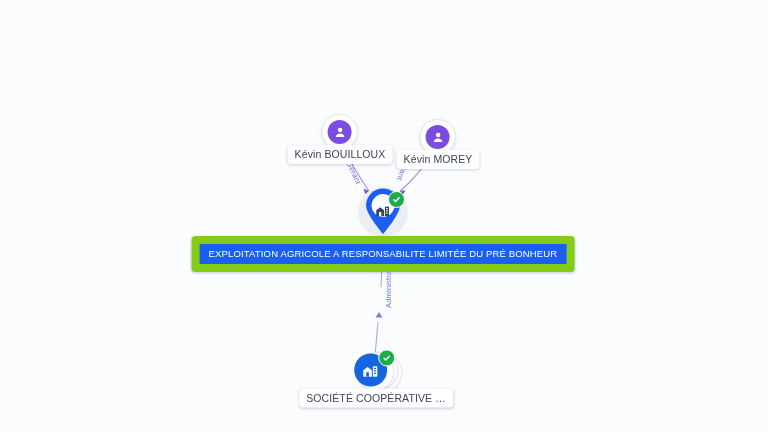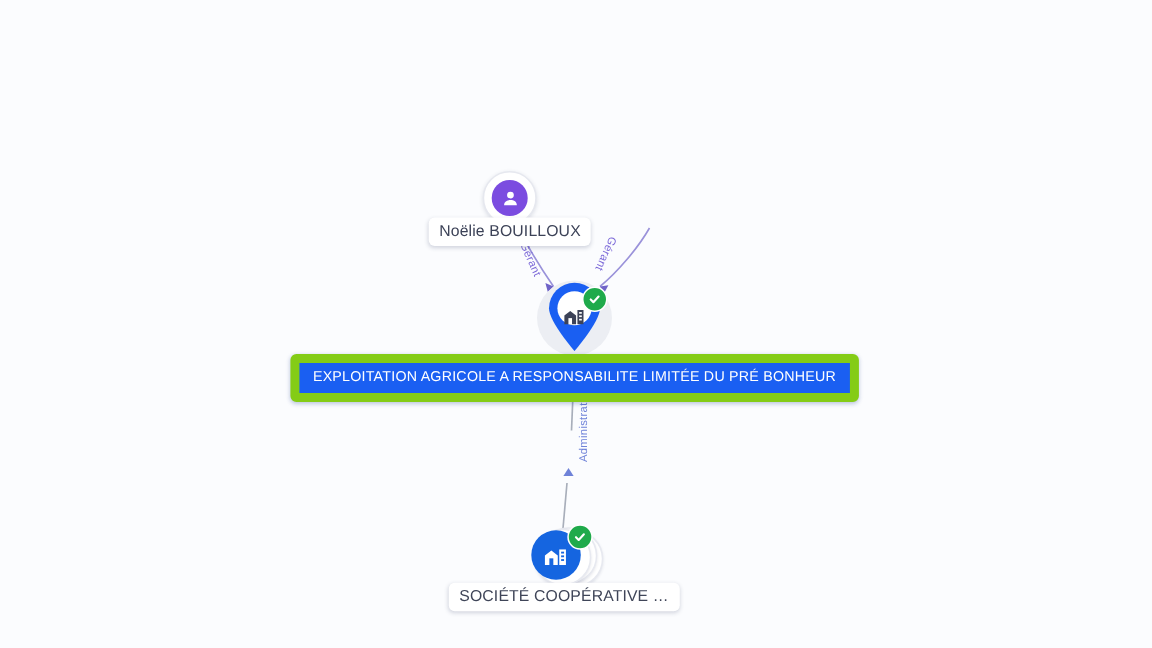--- a/index.html
+++ b/index.html
@@ -141,21 +141,21 @@
     position: absolute;
     left: 50%;
     transform: translateX(-50%);
     background: #1a5ff2;
     color: #ffffff;
     font-size: 9.5px;
     letter-spacing: 0.15px;
     white-space: nowrap;
     border-radius: 4px;
     padding: 4px 9px 5px 9px;
-    border: 6px solid #84cc16;
+    border: 8px solid #84cc16;
     box-shadow: 0 1px 3px rgba(30,60,140,0.28);
     z-index: 8;
   }
 
   
   .group-wrap {
     position: relative;
     width: 50px;
     height: 44px;
     display: flex;
@@ -243,23 +243,34 @@
 
   <div class="node" style="left:340px; top:139px;">
     <div class="person-ring">
       <div class="person-avatar">
         <svg width="15" height="15" viewBox="0 0 24 24">
           <circle cx="12" cy="8" r="3.6" fill="#ffffff"></circle>
           <path d="M5.2 19c0-3.6 3-5.6 6.8-5.6s6.8 2 6.8 5.6z" fill="#ffffff"></path>
         </svg>
       </div>
     </div>
-    <div class="label-pill">Noëlie BOUILLOUX</div>
-  </div>
-
+    <div class="label-pill">Kévin BOUILLOUX</div>
+  </div>
+
+  <div class="node" style="left:438px; top:144px;">
+    <div class="person-ring">
+      <div class="person-avatar">
+        <svg width="15" height="15" viewBox="0 0 24 24">
+          <circle cx="12" cy="8" r="3.6" fill="#ffffff"></circle>
+          <path d="M5.2 19c0-3.6 3-5.6 6.8-5.6s6.8 2 6.8 5.6z" fill="#ffffff"></path>
+        </svg>
+      </div>
+    </div>
+    <div class="label-pill">Kévin MOREY</div>
+  </div>
 
   <div class="node" style="left:383px; top:212px;">
     <div class="pin-wrap">
       <div class="pin-halo"></div>
       <div class="pin-shape">
         <svg width="38" height="47" viewBox="0 0 38 47">
           <path d="M19 46 C 19 46, 2 26.5, 2 17.5 A 17 17 0 1 1 36 17.5 C 36 26.5, 19 46, 19 46 Z" fill="#1a5ff2"></path>
           <circle cx="19" cy="17.5" r="11.4" fill="#ffffff"></circle>
         </svg>
         <div class="pin-glyph">

